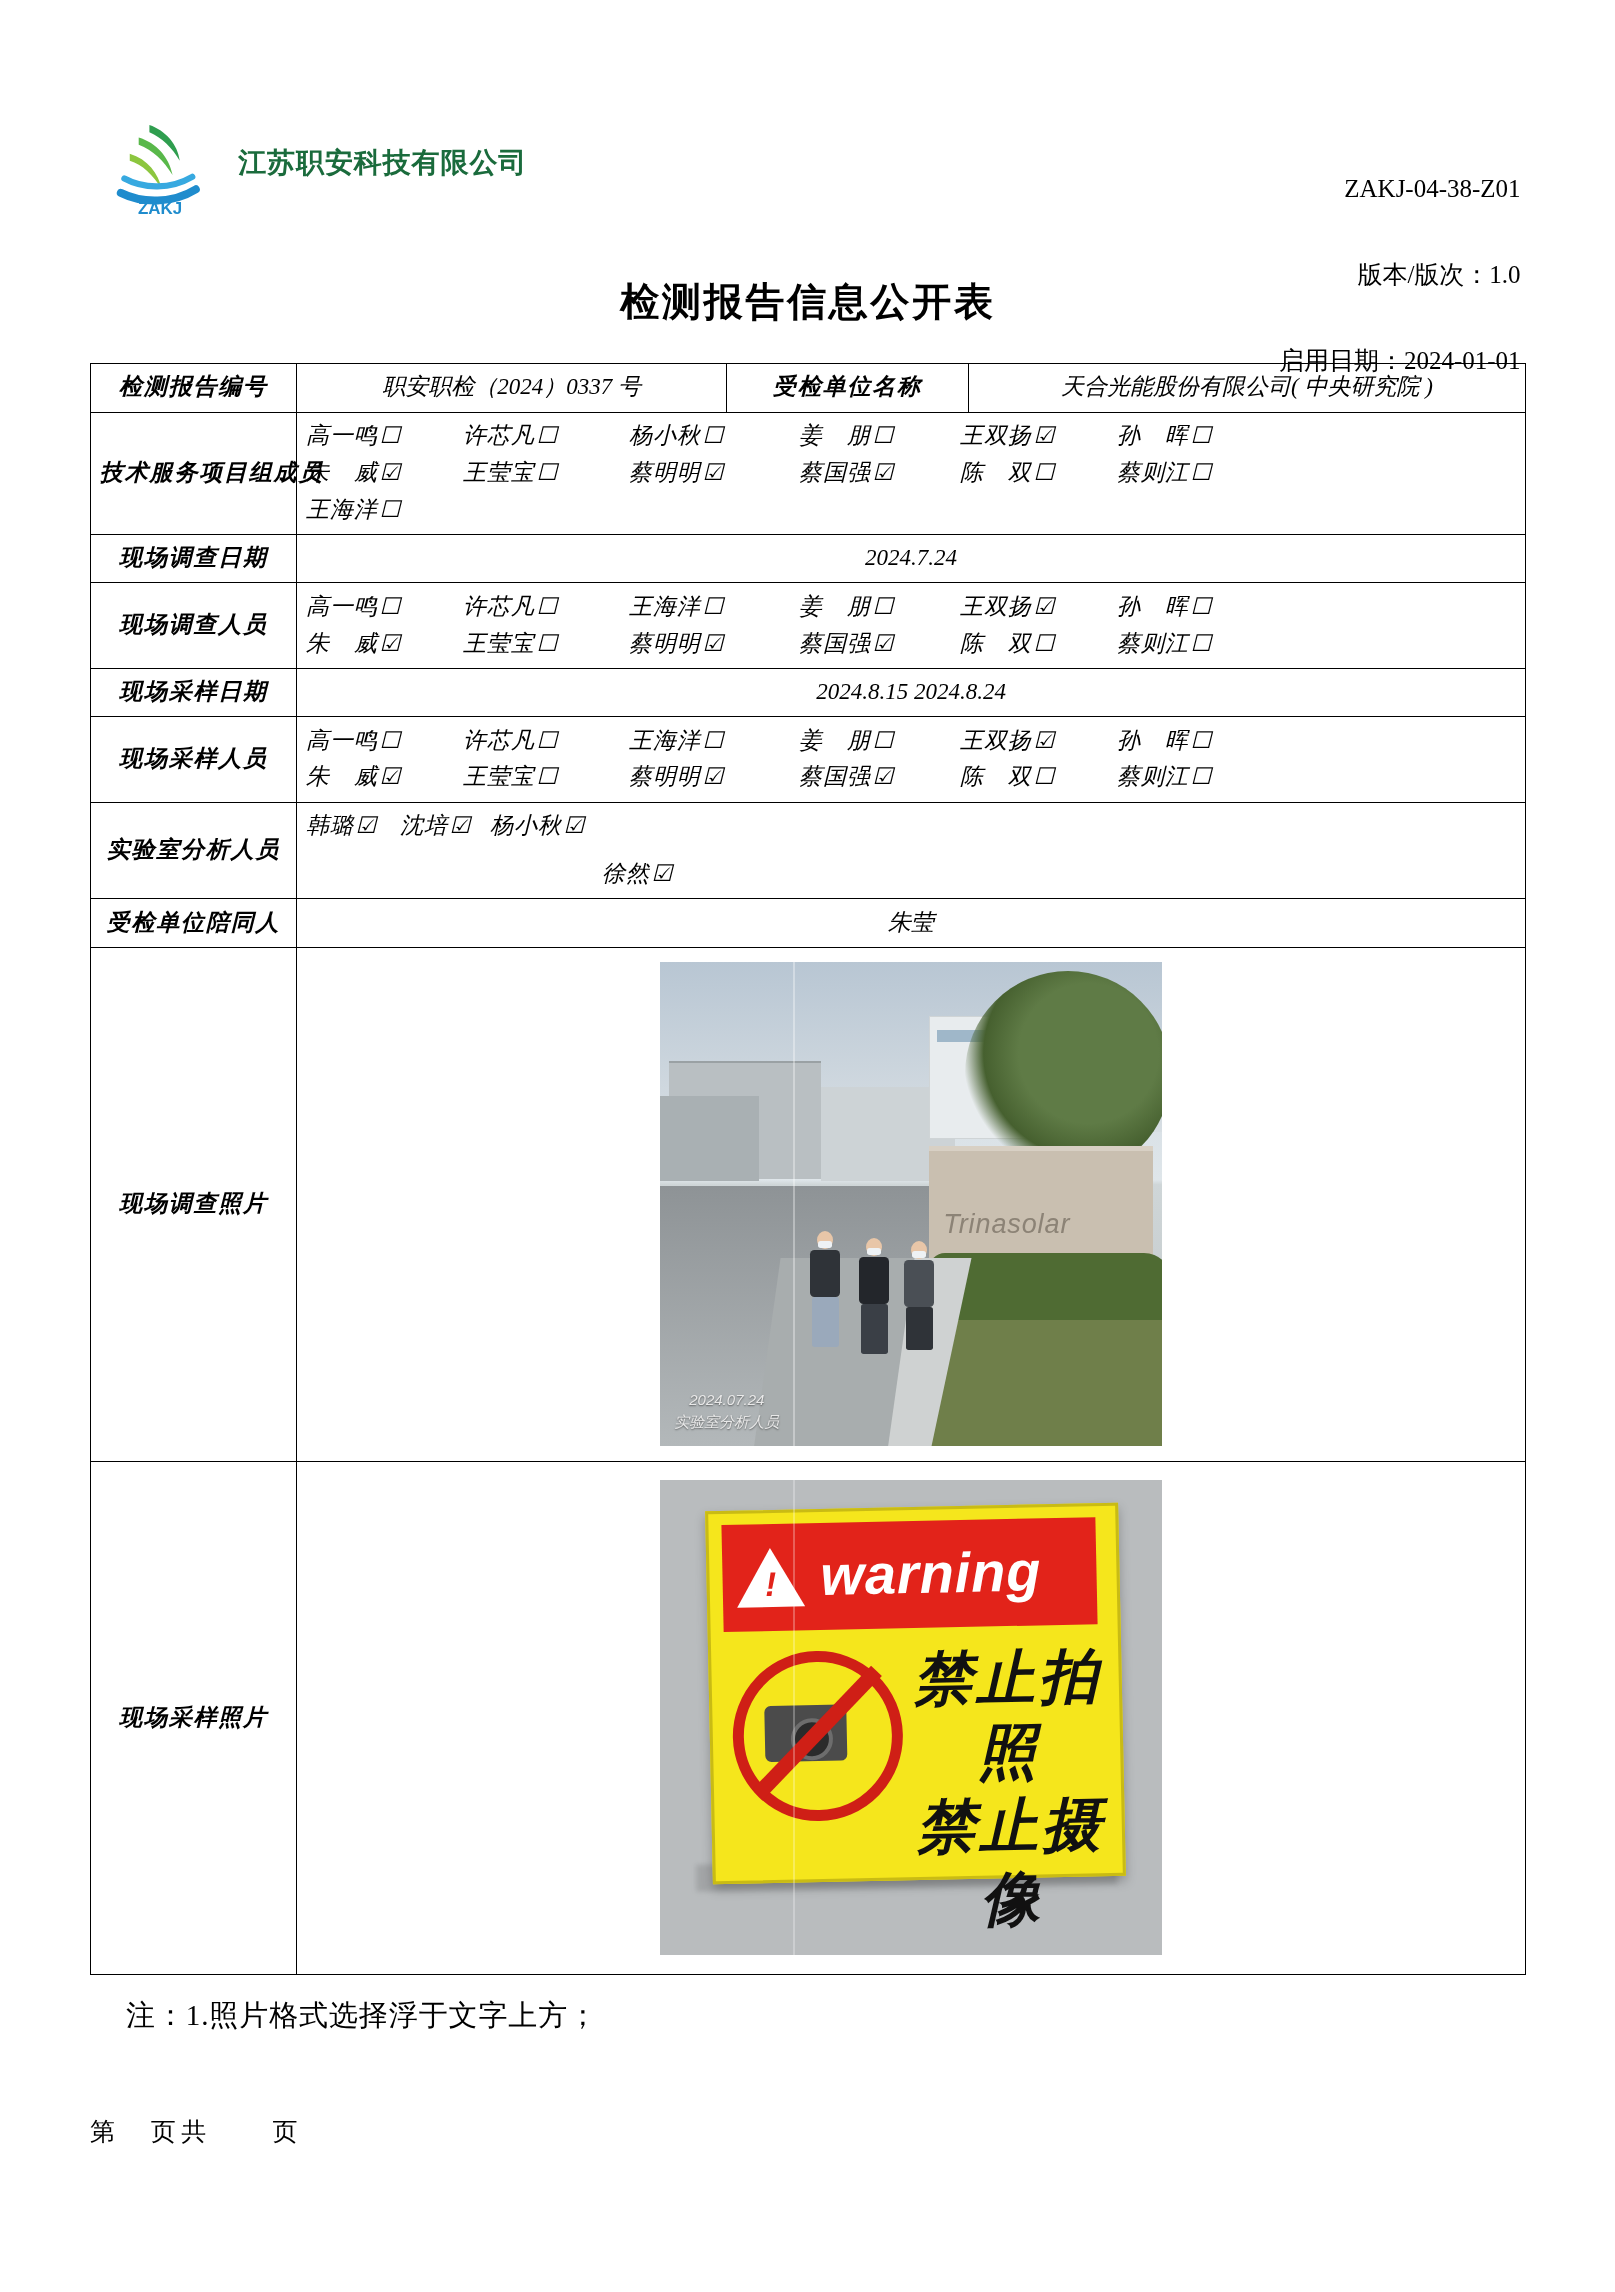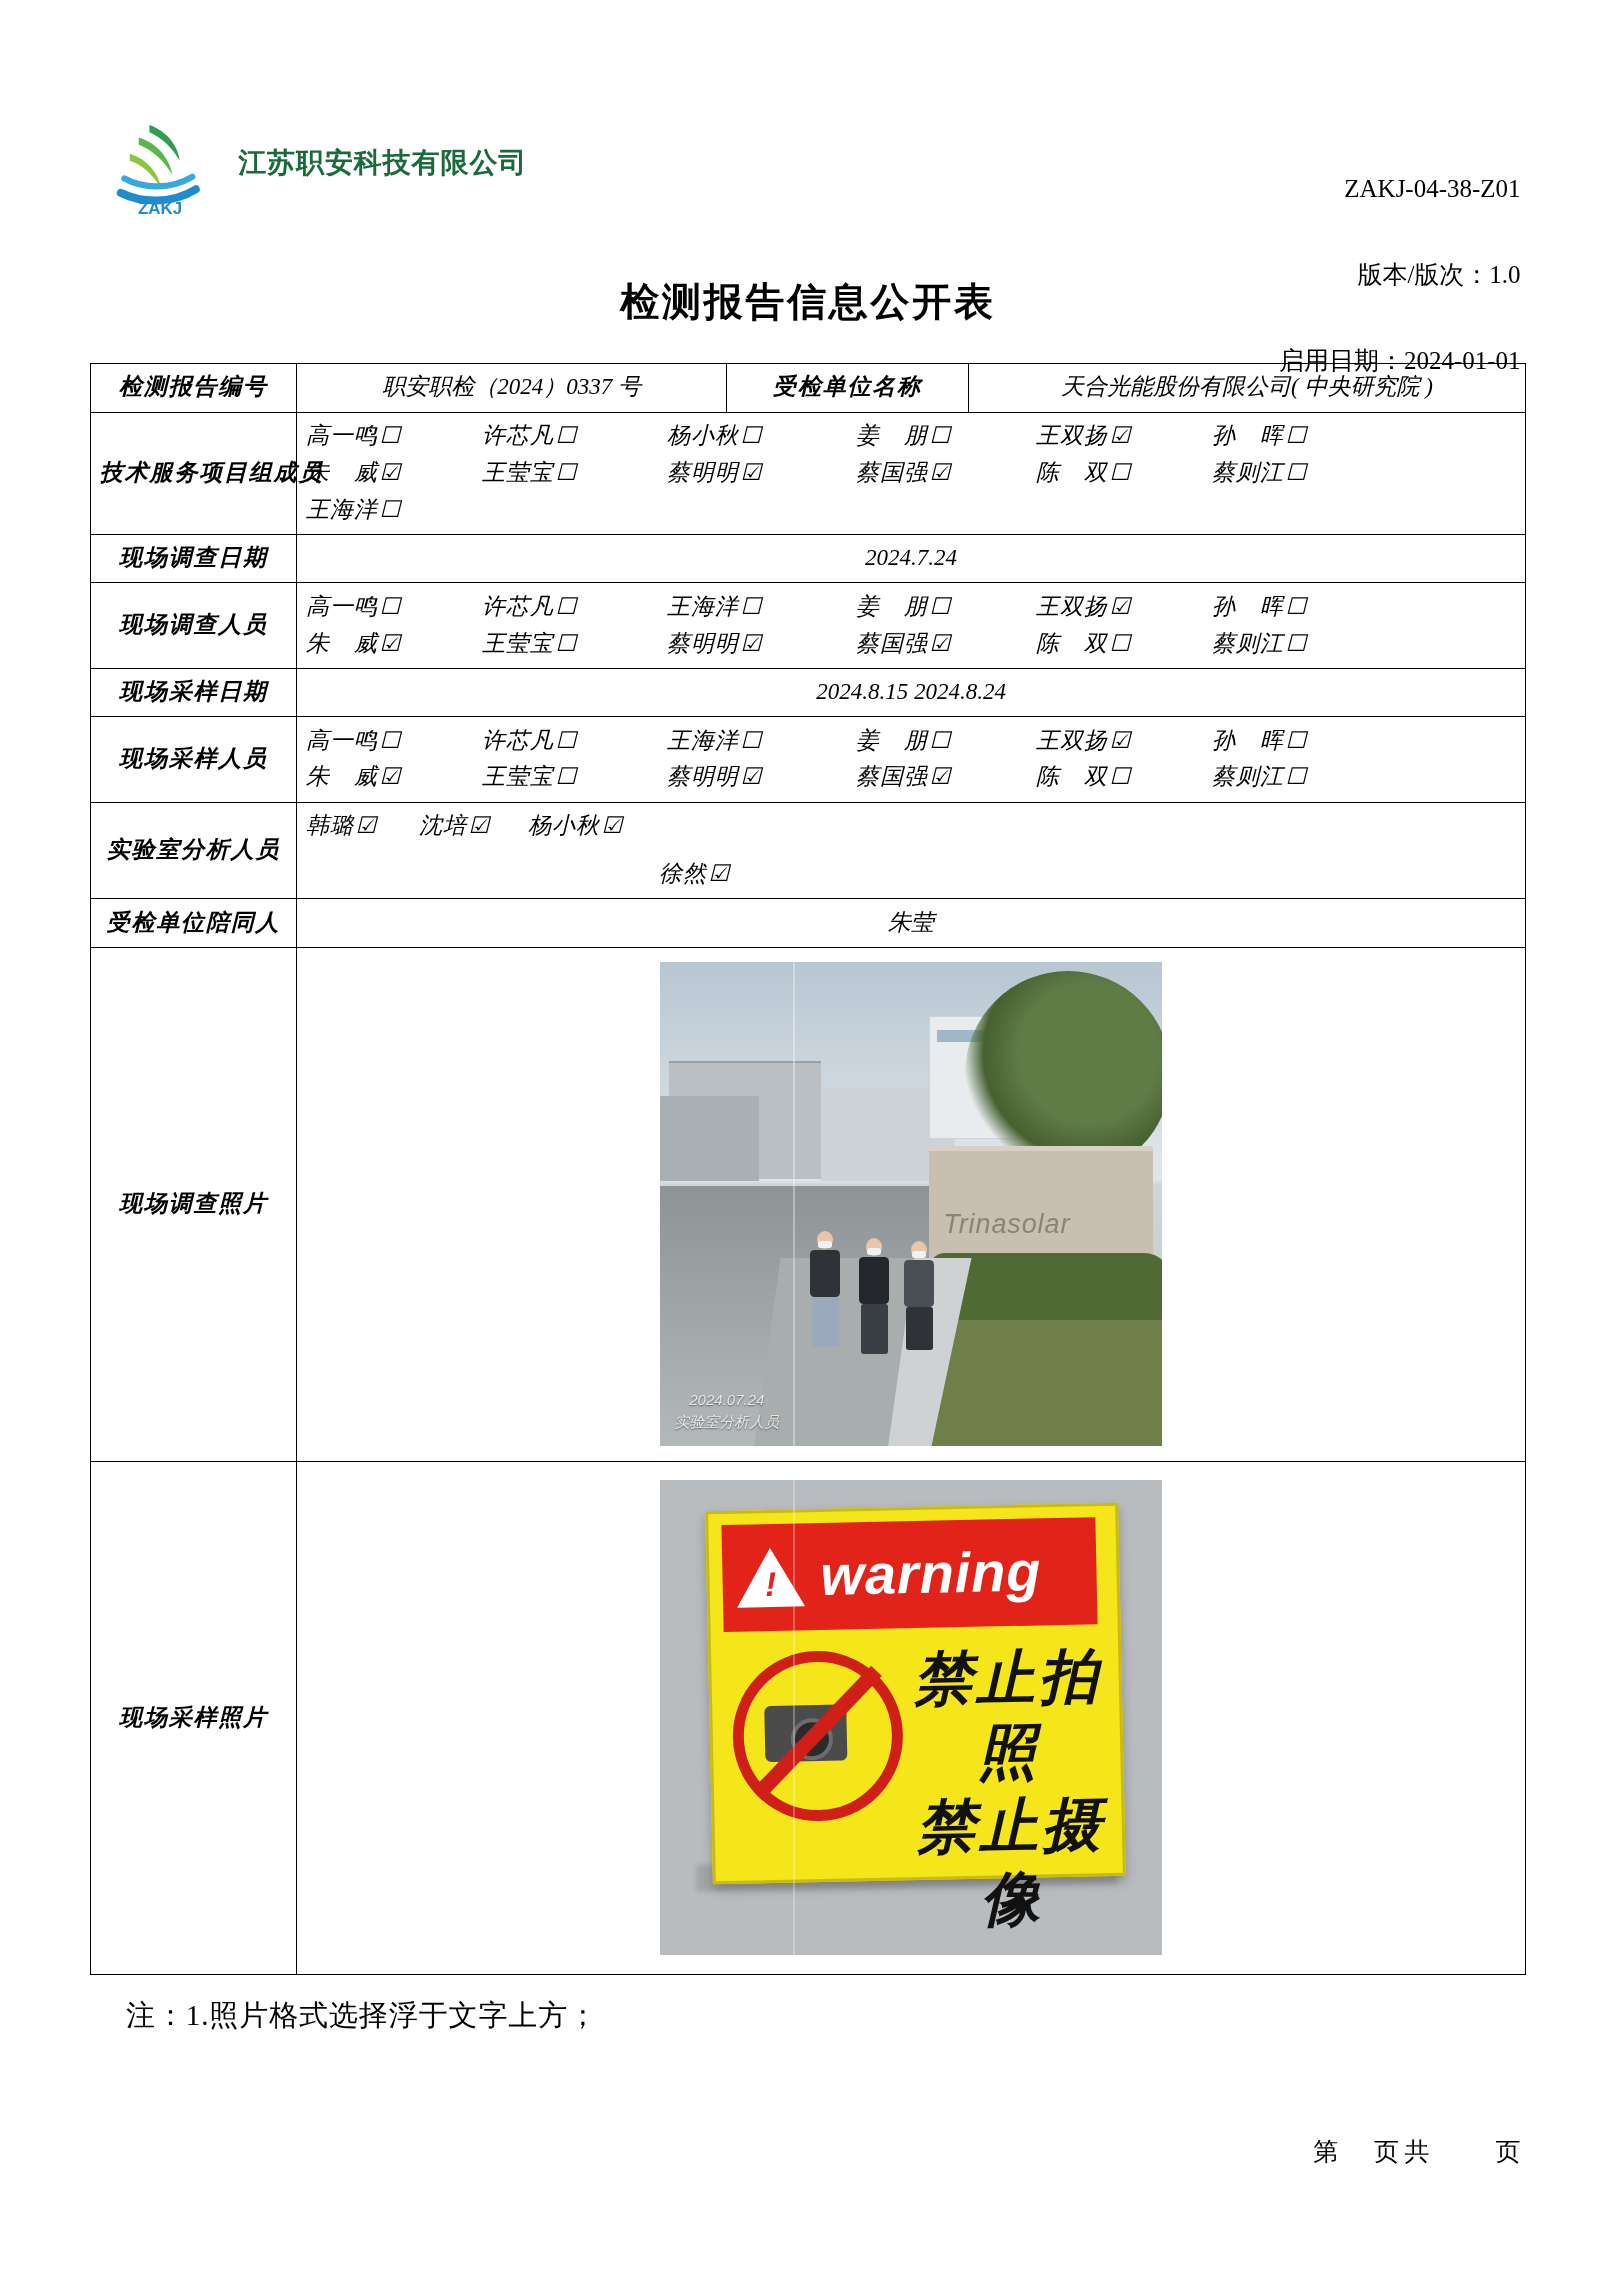--- a/index.html
+++ b/index.html
@@ -96,21 +96,20 @@
 
   .members {
     text-align: left;
     padding: 9px 12.5px 9px 16px;
     font-size: 23px;
     line-height: 1.75;
   }
   .members .row {
     display: flex;
     flex-wrap: nowrap;
-    gap: 19px;
   }
   .members .m {
     display: inline-block;
     white-space: nowrap;
   }
   .box-unchecked::after {
     content: "\2610";
     font-size: 23px;
     margin-left: 1.8px;
   }
@@ -133,23 +132,23 @@
     align-items: center;
   }
 
   .note {
     margin-top: 21px;
     font-size: 29px;
     padding-left: 36px;
     letter-spacing: 0.9px;
   }
   .footer {
-    text-align: right;
+    text-align: left;
     font-size: 25px;
-    margin-top: 99px;
+    margin-top: 79px;
     letter-spacing: 5.4px;
   }
 
   
   .ph1 {
     width: 502px;
     height: 484px;
     position: relative;
     overflow: hidden;
     background: linear-gradient(#c9d3dc, #dfe6ea 45%, #cfd6d8 46%, #bdc3c4);

